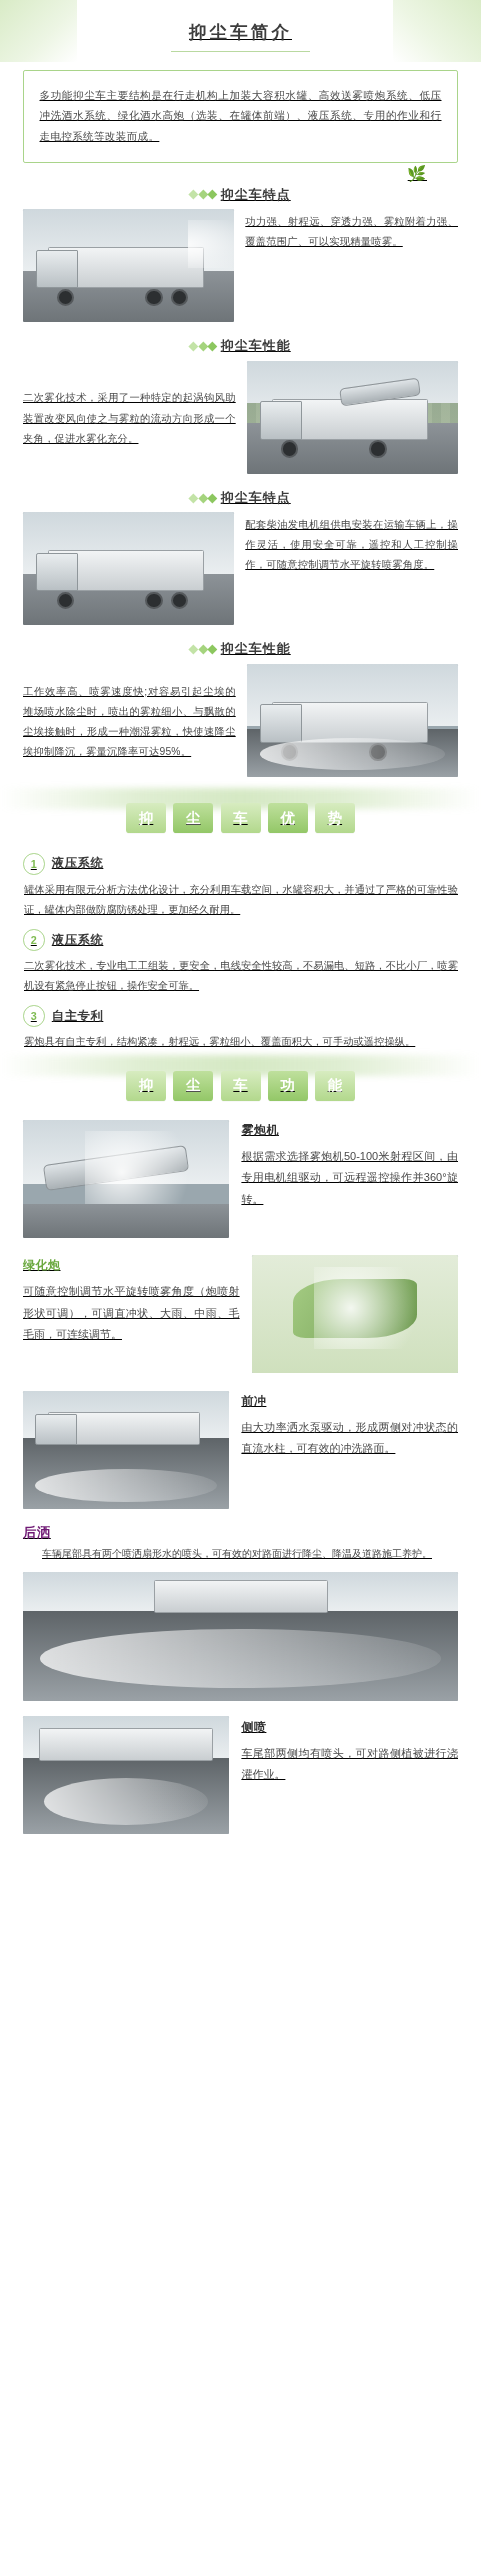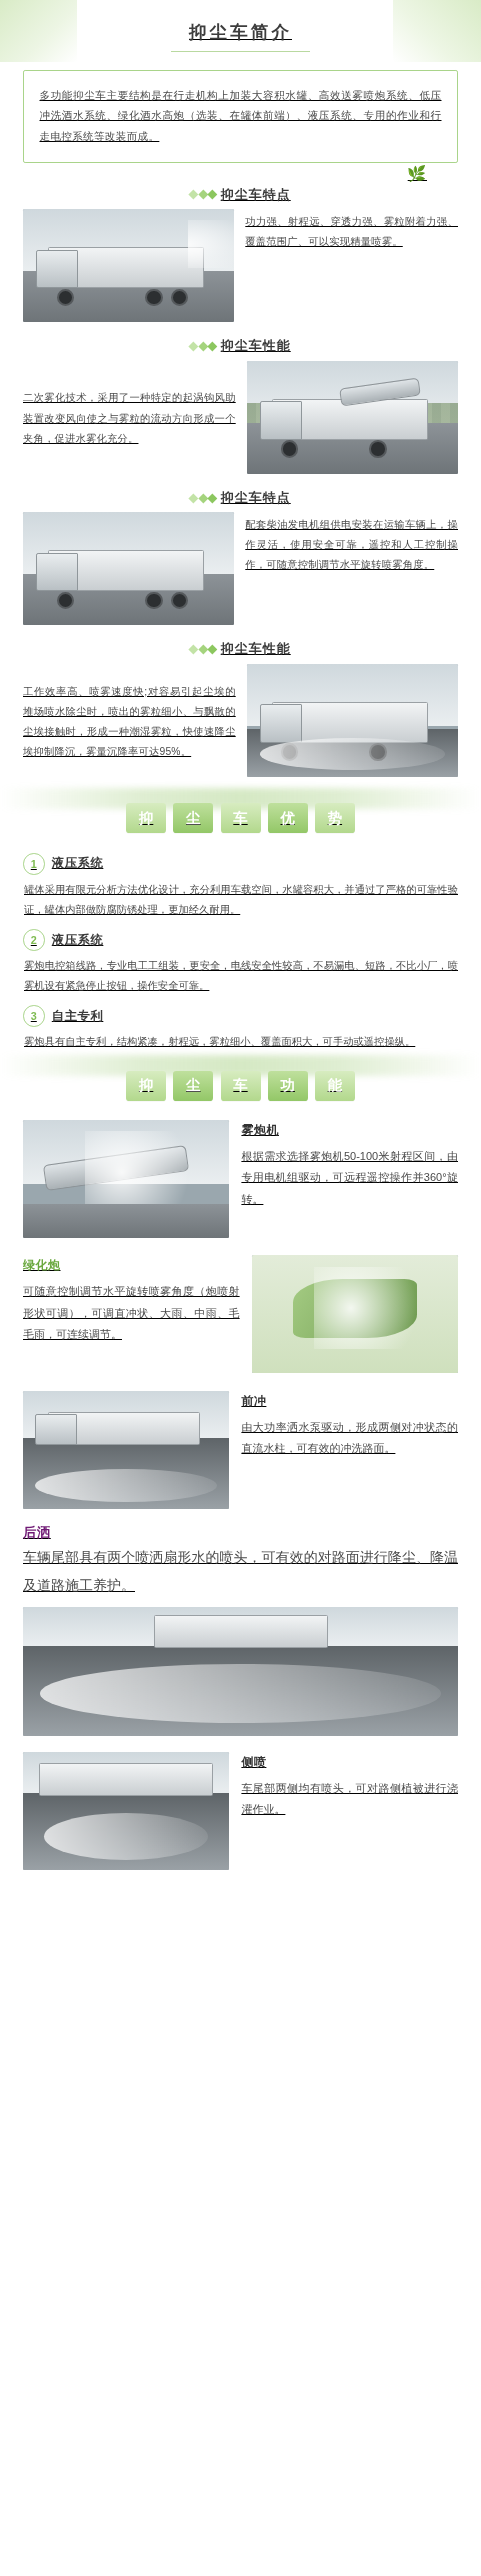--- a/index.html
+++ b/index.html
@@ -294,24 +294,25 @@
   .func-title-standalone {
     padding: 3.1px 23px 2.1px 23px;
     font-size: 13.4px;
     font-weight: bold;
     color: #701a75;
     letter-spacing: 0.5px;
     font-family: "Liberation Serif", "DejaVu Serif", serif;
   }
   .func-body-standalone {
     padding: 0 23px 4.1px 23px;
-    font-size: 14px;
+    font-size: 10px;
     line-height: 1.95;
     color: #4a4a4a;
     text-align: justify;
+    margin-left: 19px;
   }
   .wide-img {
     margin: 4.1px 23px 10.3px 23px;
     height: 129px;
     border-radius: 1.5px;
     overflow: hidden;
     position: relative;
     background: #9aa7ae;
   }
 </style>
@@ -435,21 +436,21 @@
       <span class="num-title">液压系统</span>
     </div>
     <div class="num-body">罐体采用有限元分析方法优化设计，充分利用车载空间，水罐容积大，并通过了严格的可靠性验证，罐体内部做防腐防锈处理，更加经久耐用。</div>
   </div>
 
   <div class="num-item">
     <div class="num-head">
       <span class="num-circle">2</span>
       <span class="num-title">液压系统</span>
     </div>
-    <div class="num-body">雾炮电控箱线路，专业电工工组装，更安全，电线安全性较高，不易漏电、短路，不比小厂，喷雾机设有紧急停止按钮，操作安全可靠。</div>
+    <div class="num-body">二次雾化技术，专业电工工组装，更安全，电线安全性较高，不易漏电、短路，不比小厂，喷雾机设有紧急停止按钮，操作安全可靠。</div>
   </div>
 
   <div class="num-item">
     <div class="num-head">
       <span class="num-circle">3</span>
       <span class="num-title">自主专利</span>
     </div>
     <div class="num-body">雾炮具有自主专利，结构紧凑，射程远，雾粒细小、覆盖面积大，可手动或遥控操纵。</div>
   </div>
 

